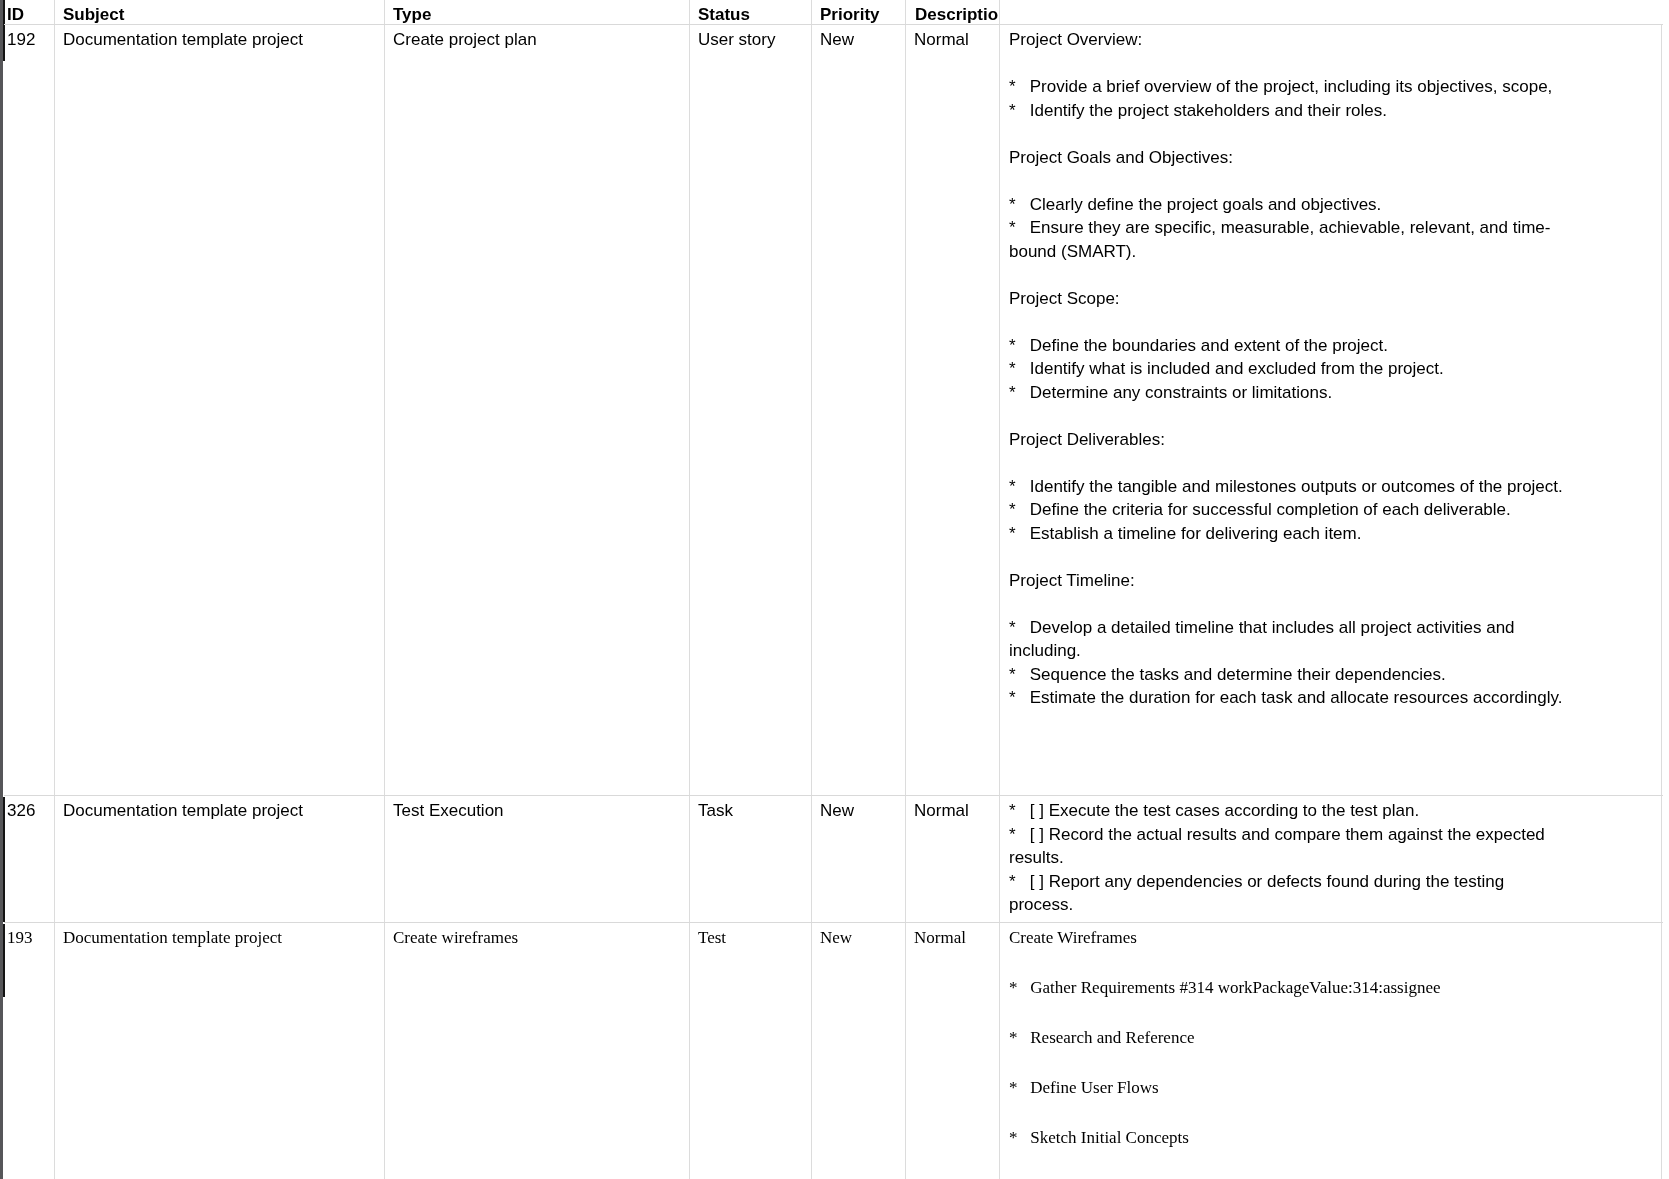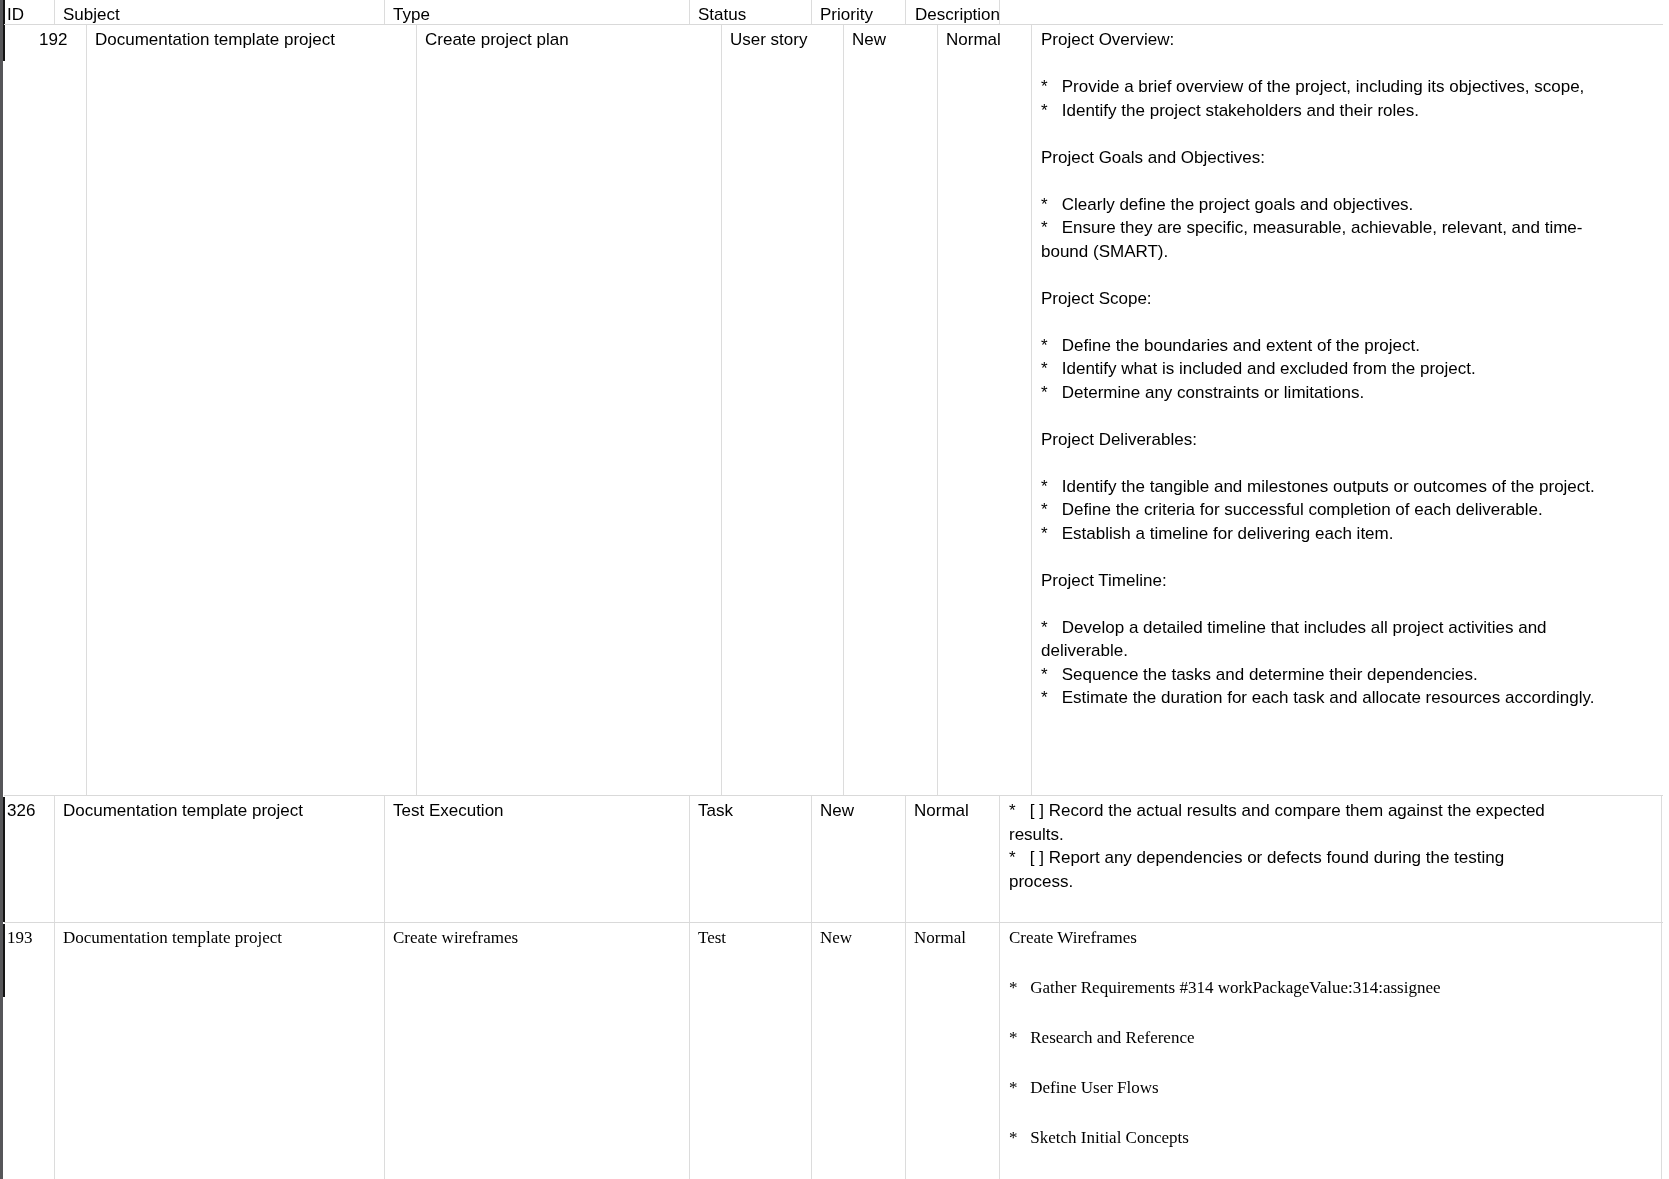--- a/index.html
+++ b/index.html
@@ -32,34 +32,34 @@
     position: absolute;
     left: 4px; top: 0;
     width: 1659px;
   }
   .row {
     display: grid;
     grid-template-columns: 51px 330px 305px 122px 94px 94px 662px;
     border-bottom: 1px solid #d9d9d9;
   }
   .row.header { height: 25px;  }
-  .row.r1     { height: 771px; padding-left: 32px; }
+  .row.r1     { height: 771px; }
   .row.r2     { height: 127px; }
   .row.r3     { height: 256px; border-bottom: none; font-family: Liberation Serif, serif; }
 
   .cell {
     border-right: 1px solid #dcdcdc;
     padding: 3px 5px 0 8px;
     font-size: 17px;
     line-height: 23.5px;
     overflow: hidden;
   }
   .cell.id   { padding-left: 3px; }
   .cell.desc { padding-left: 9px; padding-right: 0; }
-  .header .cell { font-weight: normal; }
+  .header .cell { font-weight: bold; }
 
   .desc-line { height: 23.5px; white-space: pre; }
   .r3 .desc-line:empty { height: 26.5px; }
 </style>
 </head>
 <body>
 
 <div class="edge-bar"></div>
 <div class="change-bar bar-a"></div>
 <div class="change-bar bar-b"></div>
@@ -103,34 +103,35 @@
         <div class="desc-line"></div>
         <div class="desc-line">Project Deliverables:</div>
         <div class="desc-line"></div>
         <div class="desc-line">*   Identify the tangible and milestones outputs or outcomes of the project.</div>
         <div class="desc-line">*   Define the criteria for successful completion of each deliverable.</div>
         <div class="desc-line">*   Establish a timeline for delivering each item.</div>
         <div class="desc-line"></div>
         <div class="desc-line">Project Timeline:</div>
         <div class="desc-line"></div>
         <div class="desc-line">*   Develop a detailed timeline that includes all project activities and</div>
-        <div class="desc-line">deliverable.</div>
+        <div class="desc-line">including.</div>
         <div class="desc-line">*   Sequence the tasks and determine their dependencies.</div>
         <div class="desc-line">*   Estimate the duration for each task and allocate resources accordingly.</div>
       </div>
   </div>
 
   <div class="row r2">
     <div class="cell id">326</div>
     <div class="cell">Documentation template project</div>
     <div class="cell">Test Execution</div>
     <div class="cell">Task</div>
     <div class="cell">New</div>
     <div class="cell">Normal</div>
     <div class="cell desc">
+        <div class="desc-line">*   [ ] Execute the test cases according to the test plan.</div>
         <div class="desc-line">*   [ ] Record the actual results and compare them against the expected</div>
         <div class="desc-line">results.</div>
         <div class="desc-line">*   [ ] Report any dependencies or defects found during the testing</div>
         <div class="desc-line">process.</div>
       </div>
   </div>
 
   <div class="row r3">
     <div class="cell id">193</div>
     <div class="cell">Documentation template project</div>

